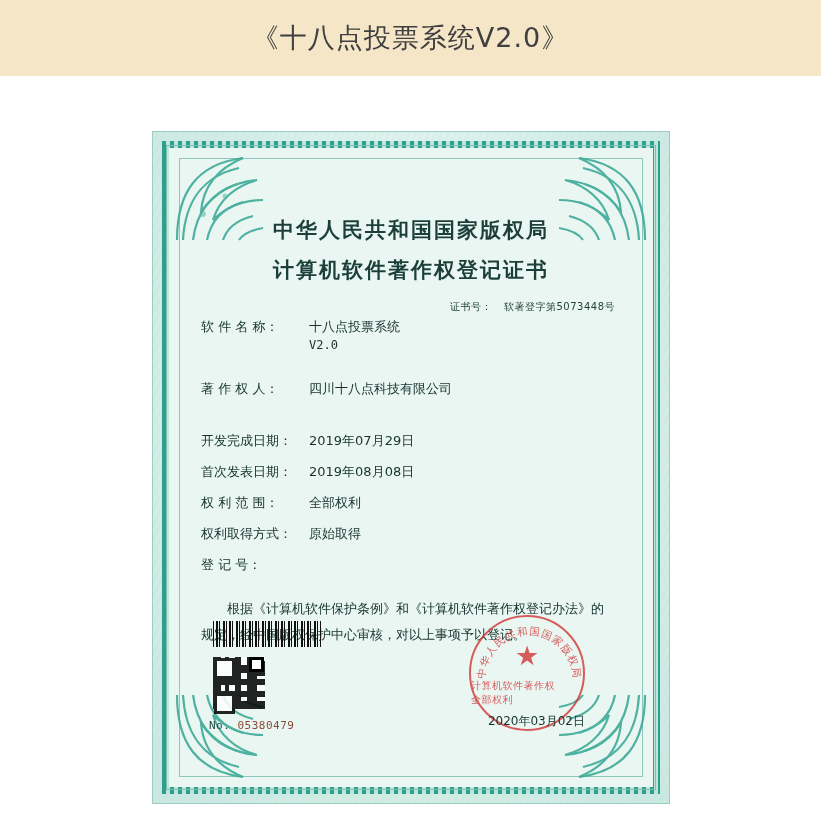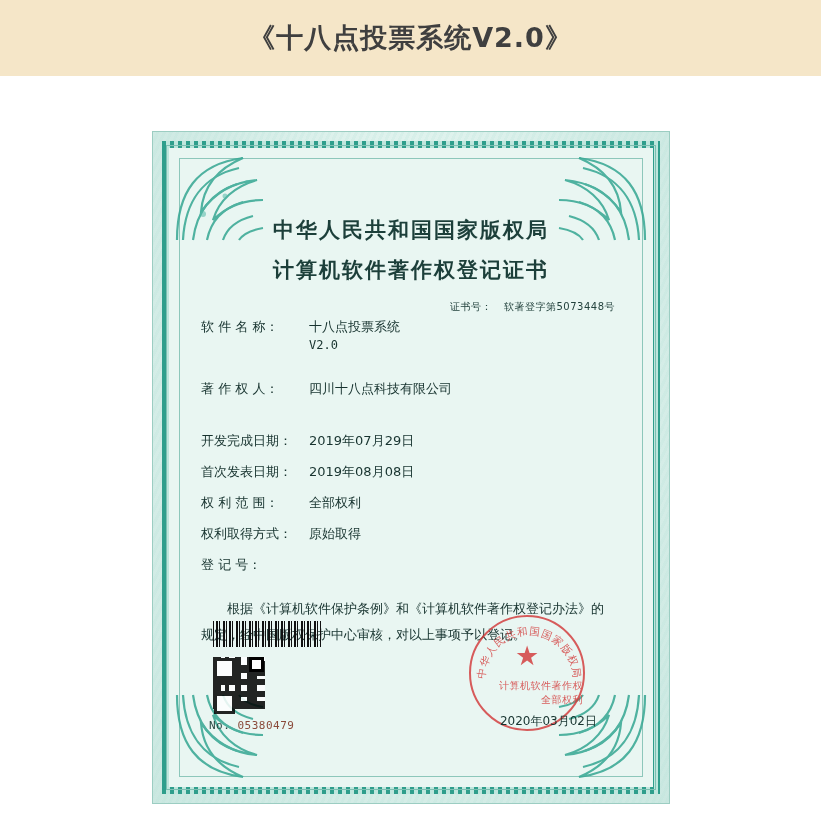--- a/index.html
+++ b/index.html
@@ -25,21 +25,21 @@
     height: 76px;
     background: #f5e6c8;
     display: flex;
     align-items: center;
     justify-content: center;
     box-sizing: border-box;
   }
   .banner-title {
     font-family: "DejaVu Sans", sans-serif;
     font-size: 27px;
-    font-weight: bold;
+    font-weight: normal;
     color: #3f3f3f;
     letter-spacing: 1px;
     white-space: nowrap;
   }
   
   .cert-wrap {
     position: absolute;
     left: 152px;
     top: 131px;
     width: 518px;
@@ -254,31 +254,31 @@
     left: 50%;
     top: 26px;
     transform: translateX(-50%);
     color: #d33a3a;
     font-size: 27px;
     line-height: 27px;
   }
   .seal-l1, .seal-l2 {
     position: absolute;
     left: 0; right: 0;
-    text-align: right;
+    text-align: left;
     font-family: "DejaVu Sans", sans-serif;
     color: #d33a3a;
     font-size: 10px;
     letter-spacing: 0.5px;
   }
   .seal-l1 { top: 62px; }
   .seal-l2 { top: 76px; }
   .issue-date {
     position: absolute;
-    right: 24px;
+    right: 36px;
     top: 100px;
     font-family: "DejaVu Sans", sans-serif;
     font-size: 12px;
     color: #17332f;
   }
 </style>
 </head>
 <body>
 
 <div class="page">

